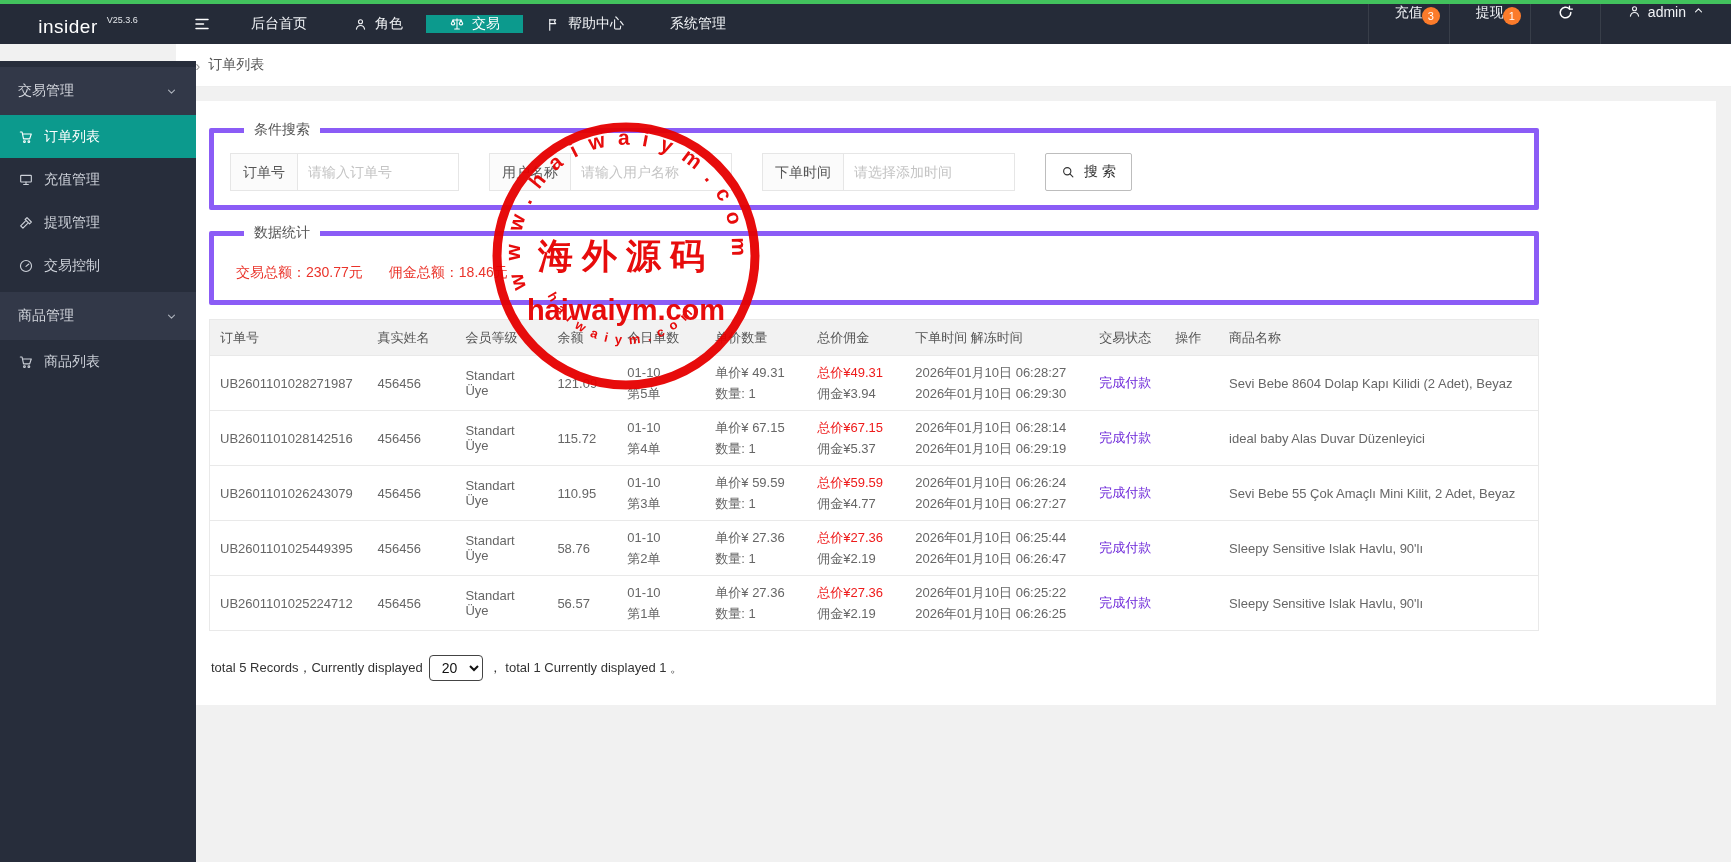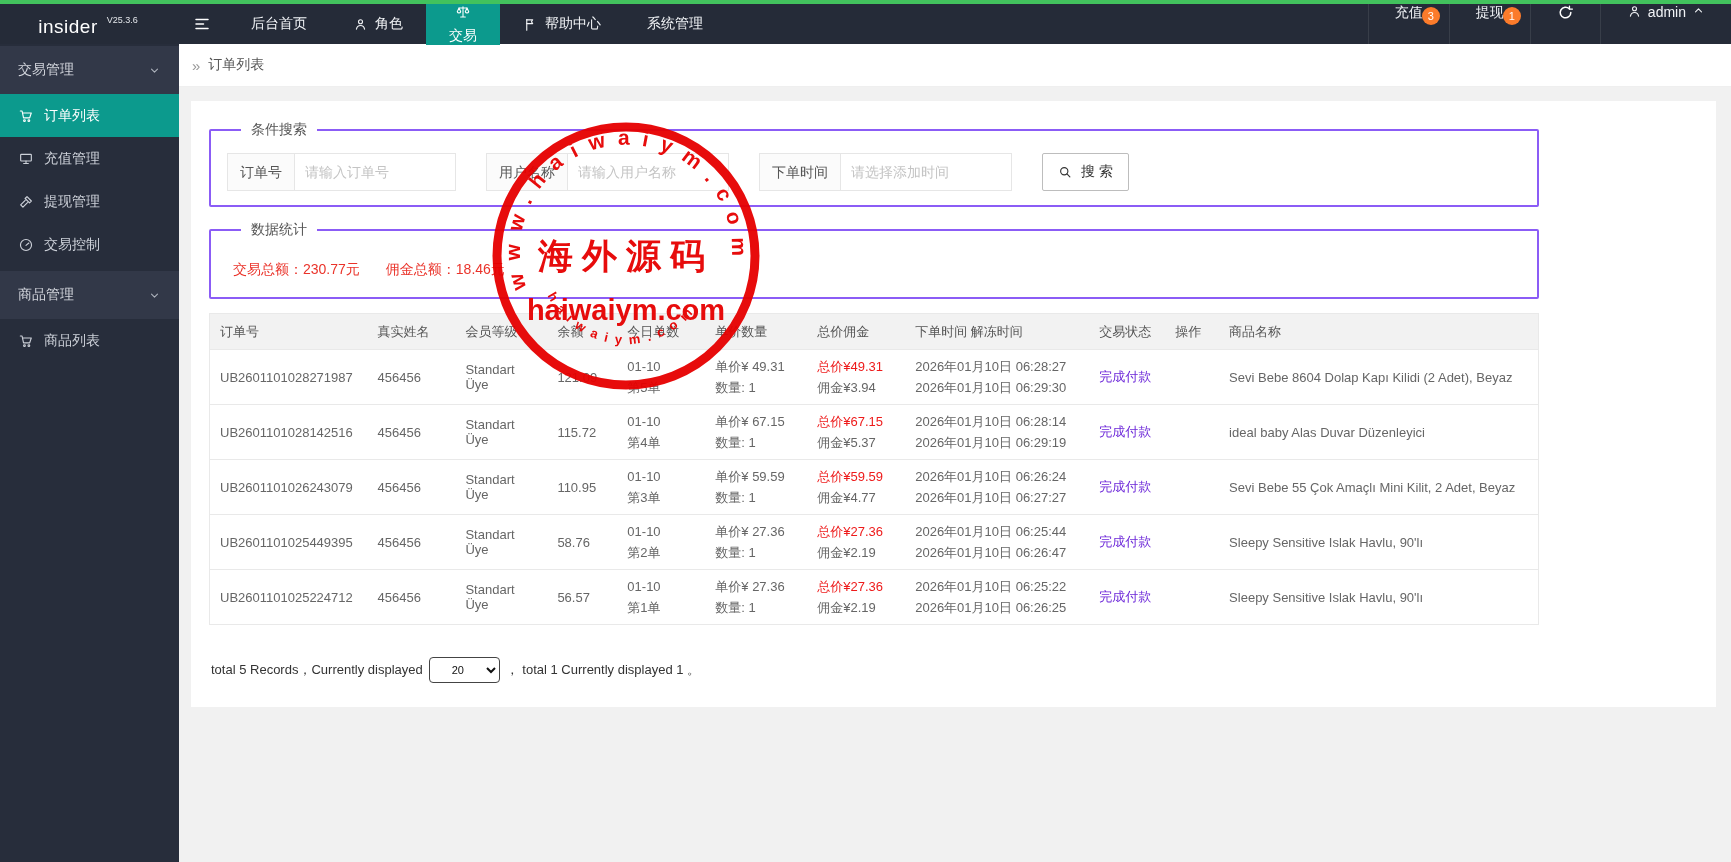--- a/index.html
+++ b/index.html
@@ -15,34 +15,34 @@
     position:absolute; top:0; left:0; right:0; height:44px; z-index:30;
     background:#252b38; border-top:4px solid #42c25d;
     display:flex; align-items:stretch; color:#f2f4f7;
   }
   .logo { width:176px; display:flex; align-items:center; justify-content:center; background:#252b38; }
   .logo-text { font-size:19px; color:#fff; letter-spacing:.5px;margin-top:6px; }
   .logo-ver { font-size:9px; color:#e3e6ea; margin:-8px 0 0 9px; }
   .hamburger { width:52px; display:flex; align-items:center; justify-content:center; cursor:pointer; }
   .nav { display:flex; align-items:center; }
   .nav-item { display:flex; align-items:center; gap:7px; padding:0 23px; font-size:14px; cursor:pointer; }
-  .nav-item.active { background:#0c9a8d; color:#fff;flex-direction:column; }
+  .nav-item.active { background:#0c9a8d; color:#fff; }
   .topbar-right { margin-left:auto; display:flex; align-items:stretch; }
   .tr-item {
     position:relative; display:flex; align-items:flex-start; gap:6px; padding:0 26px;
     font-size:14px; border-left:1px solid rgba(255,255,255,.09); cursor:pointer;
   }
   .badge {
     position:absolute; top:3px; right:9px; min-width:18px; height:18px; padding:0 4px;
     background:#fb7b2b; color:#fff; font-size:11px; border-radius:9px;
     display:flex; align-items:center; justify-content:center;
   }
 
   
-  .sidebar { position:absolute; top:40px; left:0; bottom:0; width:179px; background:#272d3b; z-index:20; }
+  .sidebar { position:absolute; top:61px; left:0; bottom:0; width:196px; background:#272d3b; z-index:20; }
   .side-group-title {
     height:48px; display:flex; align-items:center; justify-content:space-between;
     padding:0 18px; background:#323848; color:#d2d5dc; font-size:14px; cursor:pointer;
     margin-top:5px;
   }
   .side-group-title:first-child { margin-top:6px; }
   .side-item {
     height:43px; display:flex; align-items:center; gap:10px; padding:0 18px;
     color:#cdd1d9; font-size:14px; cursor:pointer;
   }
@@ -51,21 +51,21 @@
   
   .main { position:absolute; top:44px; left:176px; right:0; bottom:0; background:#f1f1f1; }
   .breadcrumb {
     height:43px; background:#fff; display:flex; align-items:center; gap:8px;
     padding:0 16px; font-size:14px; color:#555; border-bottom:1px solid #efefef;
   }
   .bc-symbol { color:#999; font-size:15px; }
   .card { margin:14px 15px 0; background:#fff; padding:20px 18px 24px; min-height:556px; }
   .inner { width:1330px; }
 
-  fieldset { border:2px solid #8b5cf6; border-radius:2px; padding:10px 16px 14px; margin-bottom:14px; }
+  fieldset { border:5px solid #8b5cf6; border-radius:2px; padding:10px 16px 14px; margin-bottom:14px; }
   legend { font-size:14px; color:#555; padding:0 10px; margin-left:14px; }
 
   .search-row { display:flex; align-items:center; gap:30px; padding-top:4px; }
   .field-group { display:flex; }
   .field-label {
     height:38px; line-height:36px; padding:0 12px; font-size:14px; color:#555;
     background:#fbfbfb; border:1px solid #e6e6e6; border-right:none; white-space:nowrap;
   }
   .field-input {
     height:38px; width:162px; border:1px solid #e6e6e6; padding:0 10px;
@@ -84,24 +84,24 @@
   table { width:1330px; border-collapse:collapse; font-size:13px; color:#666; border:1px solid #e9e9e9; }
   thead th {
     background:#f2f2f2; height:36px; text-align:left; padding:0 10px;
     font-weight:400; color:#555; white-space:nowrap;
   }
   tbody td { height:53px; padding:6px 10px; border-top:1px solid #e9e9e9; vertical-align:middle; background:#fff; }
   .two-line div { line-height:21px; white-space:nowrap; }
   .red { color:#ee1b1b; }
   .status { color:#6d28d9; }
 
-  .pagination { display:flex; align-items:center; gap:6px; margin-top:32px; font-size:13px; color:#333; padding-left:2px; }
+  .pagination { display:flex; align-items:center; gap:6px; margin-top:24px; font-size:13px; color:#333; padding-left:2px; }
   .page-select {
     height:26px; border:1px solid #444; border-radius:4px; background:#fff;
-    font-size:11px; color:#111; padding:0 18px; font-family:inherit;
+    font-size:14px; color:#111; padding:0 8px; font-family:inherit;
   }
 
   
   .stamp { position:absolute; left:488px; top:118px; width:276px; height:276px; z-index:40; pointer-events:none; opacity:.95; }
 </style>
 </head>
 <body>
 
 <header class="topbar">
   <div class="logo">

